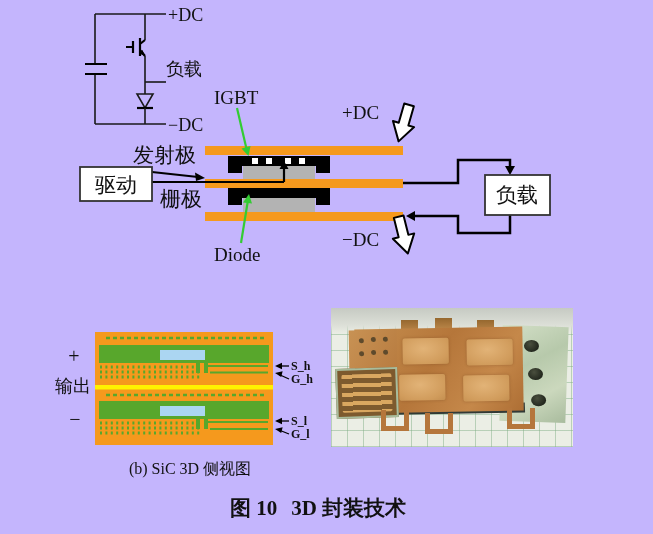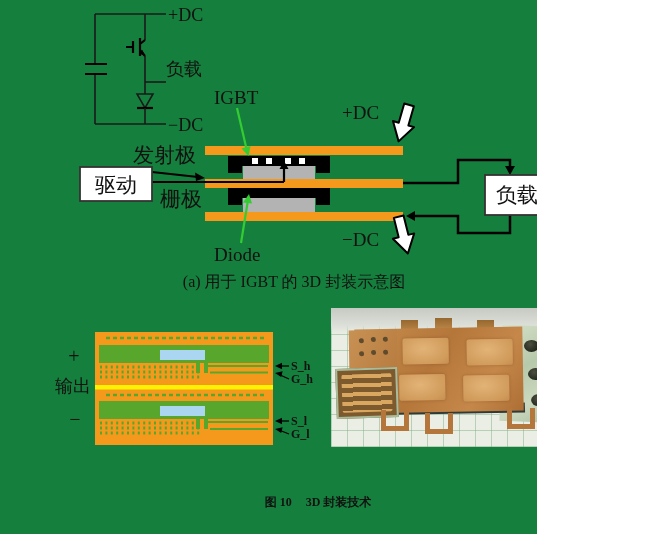--- a/index.html
+++ b/index.html
@@ -1,16 +1,16 @@
 <!DOCTYPE html>
 <html><head>
 <meta charset="utf-8">
 <style>
   html,body{margin:0;padding:0;background:#fff;}
-  .fig{position:relative;width:537px;height:534px;background:#15803d;overflow:hidden;
+  .fig{position:relative;width:653px;height:534px;background:#c4b5fd;overflow:hidden;
        font-family:"Liberation Serif",serif;color:#111;}
   svg{position:absolute;left:0;top:0;}
   text{font-family:"Liberation Serif",serif;fill:#111;}
   .t-circ{font-size:18px;}
   .t-pkg{font-size:19px;}
   .t-cn{font-size:21px;}
   .t-sign{font-size:20px;}
   .t-out{font-size:18px;}
   .t-pin{font-size:12px;font-weight:bold;}
   .wire{stroke:#1a1a1a;stroke-width:1.6;fill:none;}
@@ -18,21 +18,21 @@
   .wire3{stroke:#000;stroke-width:2.5;fill:none;}
   .blk{fill:#000;}
   .boxw{fill:#fff;stroke:#333;stroke-width:1.8;}
   .holarr{fill:#fff;stroke:#000;stroke-width:2;stroke-linejoin:round;}
   .pinline{stroke:#000;stroke-width:1.3;fill:none;}
   .cap{position:absolute;font-size:16px;text-align:center;}
   .cap-a{left:0;top:272px;width:588px;}
   .cap-b{left:0;top:459px;width:380px;}
   .cap-c{left:285px;top:459px;width:340px;}
   .figcap{position:absolute;left:12px;top:494px;width:612px;text-align:center;
-          font-size:12px;font-weight:bold;}
+          font-size:21px;font-weight:bold;}
   .figsp{display:inline-block;width:14px;}
   
   .photo{position:absolute;left:331px;top:308px;width:242px;height:139px;overflow:hidden;
     background-color:#EBEEE5;
     background-image:
       repeating-linear-gradient(0deg,rgba(122,170,128,.45) 0 1px,transparent 1px 16px),
       repeating-linear-gradient(90deg,rgba(122,170,128,.45) 0 1px,transparent 1px 16px);}
   .photo *{position:absolute;}
   .ph-topband{left:0;top:0;width:242px;height:26px;z-index:0;
     background:linear-gradient(180deg,#C6CAC3 0%,#DCDFD7 65%,rgba(220,223,215,0) 100%);}
@@ -211,18 +211,18 @@
     <div class="ph-pin" style="left:34px;top:20px;"></div>
   </div>
   <div class="ph-driver">
     <div class="ph-traces"></div>
   </div>
   <div class="ph-hook" style="left:50px;top:102px;"></div>
   <div class="ph-hook" style="left:94px;top:105px;"></div>
   <div class="ph-hook" style="left:176px;top:100px;"></div>
 </div>
 
-<div class="cap cap-a">(a) 用于 IGBT 的 3D 封装示意图</div>
+<div class="cap cap-b">(b) SiC 3D 侧视图</div>
 <div class="figcap">
   <span>图 10</span><span class="figsp"></span><span>3D 封装技术</span>
 </div>
 
 </div>
 
 </body></html>

